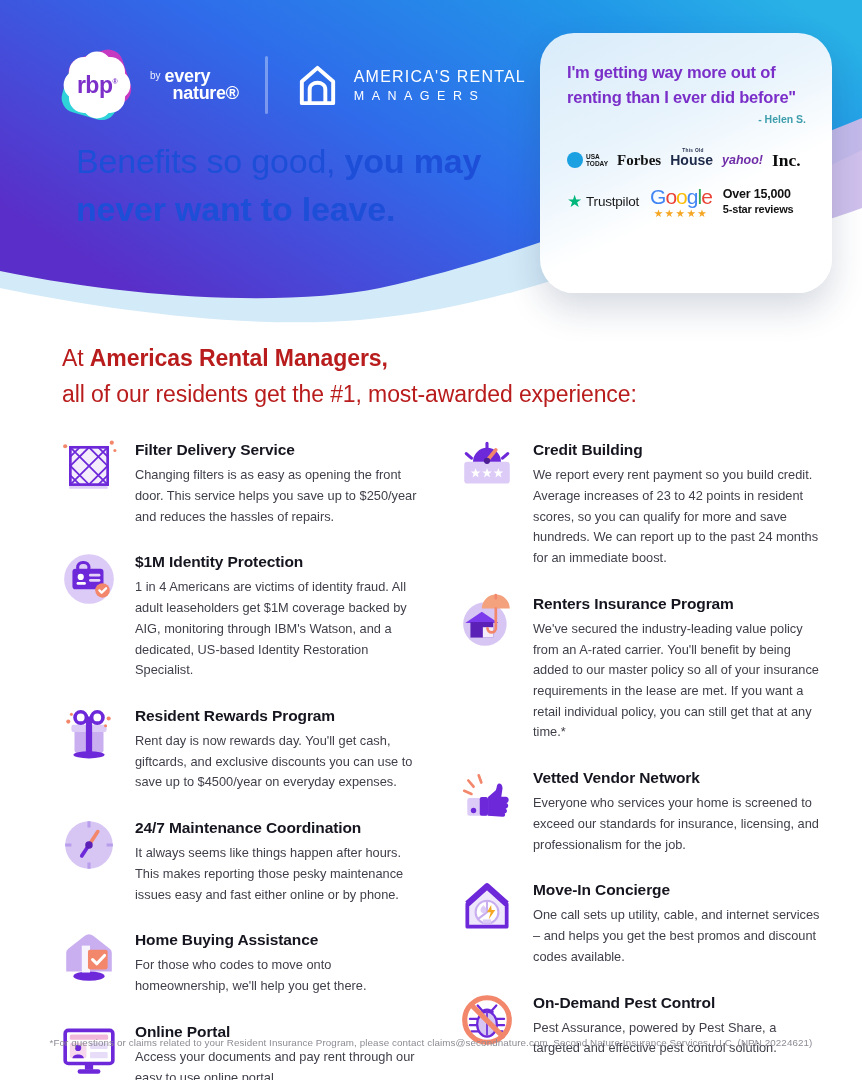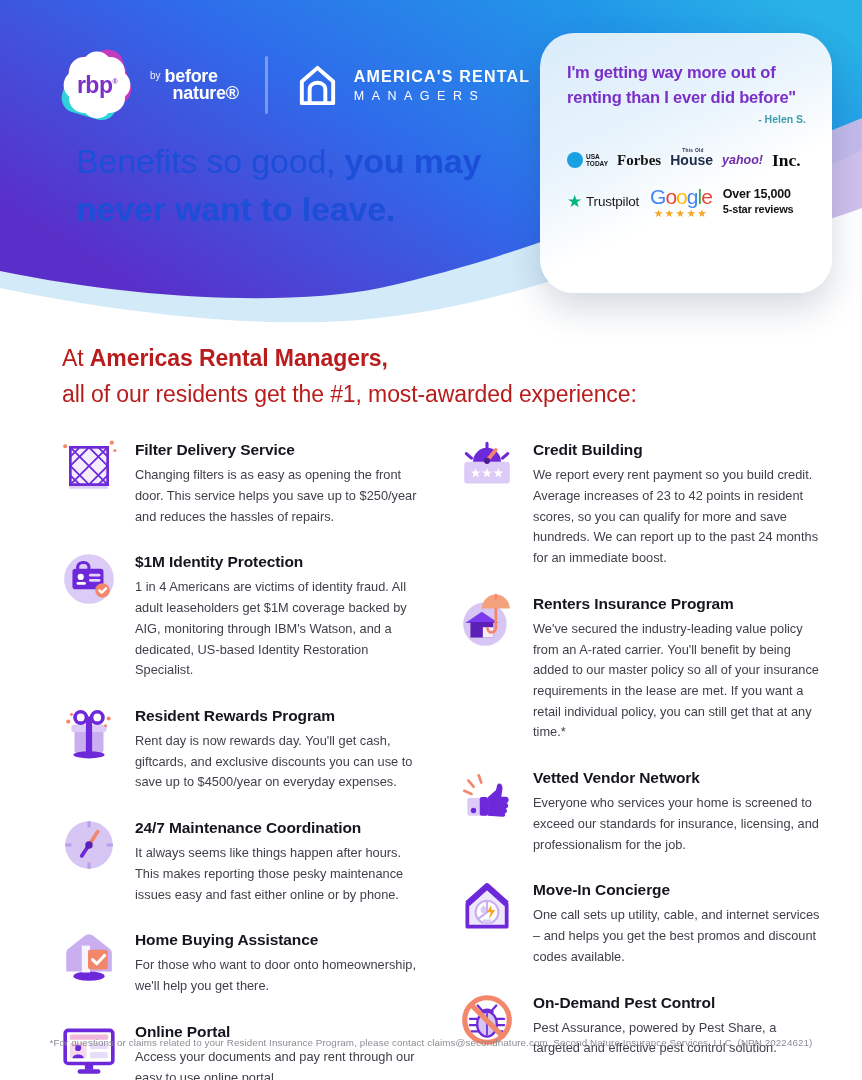--- a/index.html
+++ b/index.html
@@ -23,21 +23,21 @@
   .rbp-reg { font-size:7px; vertical-align:top; margin-top:-8px; }
 
   .sn-logo { display:flex; align-items:flex-start; gap:4px; color:#fff; margin-left:-6px; }
   .sn-by { font-size:10px; margin-top:2px; opacity:.9; }
   .sn-stack { font-weight:bold; font-size:18px; line-height:.92; letter-spacing:-0.3px; }
   .sn-stack .l2 { padding-left:8px; }
 
   .logo-divider { width:3px; height:58px; background:rgba(255,255,255,.35); border-radius:2px; margin:0 6px; }
 
   .arm-logo { display:flex; align-items:center; gap:13px; color:#fff; }
-  .arm-text .l1 { font-weight:bold; font-size:16px; letter-spacing:1.2px; }
+  .arm-text .l1 { font-weight:normal; font-size:16px; letter-spacing:1.2px; }
   .arm-text .l2 { font-size:12.5px; letter-spacing:7.5px; margin-top:3px; }
 
   .headline { position:absolute; top:138px; left:76px; width:540px; z-index:3;
               color:#1d4ed8; font-size:34px; line-height:1.4; letter-spacing:-0.2px; font-weight:400; }
   .headline b { font-weight:800; }
 
   
   .quote-card { position:absolute; top:33px; left:540px; width:292px; height:260px; z-index:4;
                 background:linear-gradient(155deg,#d9ecfa 0%, #e9f4fc 38%, #ffffff 62%, #ffffff 100%);
                 border-radius:34px; box-shadow:0 16px 34px rgba(30,50,90,.18);
@@ -110,21 +110,21 @@
         <span class="petal petal-white"></span>
         <span class="petal petal-white pw2"></span>
         <span class="rbp-text">
             <span>rbp</span>
             <span class="rbp-reg">®</span>
           </span>
       </div>
       <div class="sn-logo">
         <span class="sn-by">by</span>
         <span class="sn-stack">
-          <span class="l1">before</span><br>
+          <span class="l1">every</span><br>
           <span class="l2">nature®</span>
         </span>
       </div>
       <div class="logo-divider"></div>
       <div class="arm-logo">
         <svg width="47" height="47" viewBox="0 0 48 48">
           <path d="M8 20 L24 6 L40 20 V42 H8 Z" fill="none" stroke="#fff" stroke-width="4" stroke-linejoin="round"></path>
           <path d="M16 42 V28 C16 19 32 19 32 28 V42" fill="none" stroke="#fff" stroke-width="4" stroke-linecap="round"></path>
         </svg>
         <div class="arm-text">
@@ -268,21 +268,21 @@
             <svg viewBox="0 0 56 56">
               <path d="M28 6 Q30 6 32 7.6 L48 20 Q50 21.6 50 24 V42 H6 V24 Q6 21.6 8 20 L24 7.6 Q26 6 28 6 Z" fill="#c9aef0"></path>
               <ellipse cx="28" cy="46.5" rx="15" ry="4.5" fill="#6d28d9"></ellipse>
               <rect x="21" y="17" width="8" height="26" fill="#f8f4fd"></rect>
               <rect x="27" y="21" width="19" height="19" rx="2" fill="#f2876b"></rect>
               <path d="M31.5 30.5 l4 4 L43 26.5" stroke="#fff" stroke-width="3" fill="none" stroke-linecap="round" stroke-linejoin="round"></path>
             </svg>
           </div>
           <div class="benefit-text">
             <h3>Home Buying Assistance</h3>
-            <p>For those who want to door onto homeownership, we'll help you get there.</p>
+            <p>For those who codes to move onto homeownership, we'll help you get there.</p>
           </div>
         </div>
 
         <div class="benefit">
           <div class="benefit-icon">
             <svg viewBox="0 0 56 56">
               <rect x="5" y="10" width="46" height="32" rx="3" fill="#ffffff" stroke="#6d28d9" stroke-width="3.5"></rect>
               <rect x="9.5" y="14" width="37" height="5" rx="1.5" fill="#f2b8d9"></rect>
               <rect x="9.5" y="22" width="16" height="15" rx="2" fill="#f6d9ec"></rect>
               <circle cx="17.5" cy="27" r="3" fill="#6d28d9"></circle>

